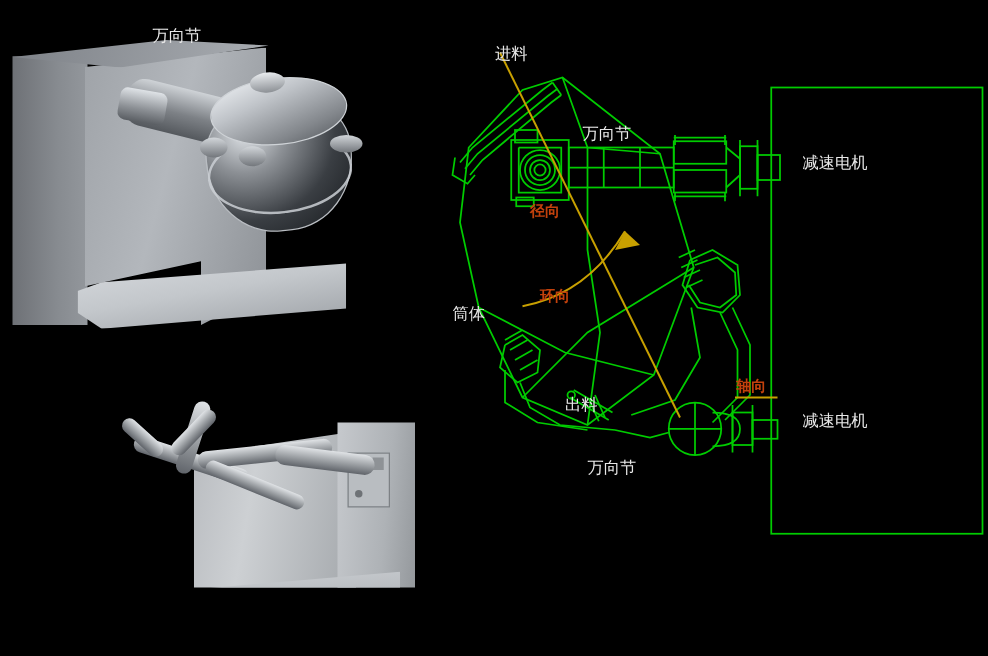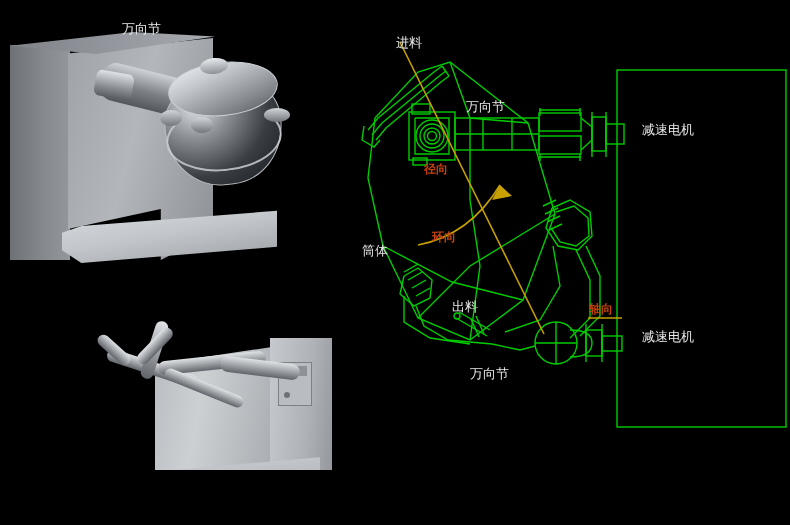--- a/index.html
+++ b/index.html
@@ -286,21 +286,21 @@
   <div class="lbl lbl-white" style="left:396px;top:36px;">进料</div>
 
   <div class="lbl lbl-white" style="left:466px;top:100px;">万向节</div>
 
   <div class="lbl lbl-red" style="left:424px;top:163px;">径向</div>
 
   <div class="lbl lbl-white" style="left:362px;top:244px;">筒体</div>
 
   <div class="lbl lbl-red" style="left:432px;top:231px;">环向</div>
 
-  <div class="lbl lbl-white" style="left:452px;top:300px;text-align:right;">出料</div>
+  <div class="lbl lbl-white" style="left:452px;top:317px;text-align:right;">出料</div>
 
   <div class="lbl lbl-white" style="left:470px;top:367px;">万向节</div>
 
   <div class="lbl lbl-red" style="left:589px;top:303px;text-align:right;">轴向</div>
 
   <div class="lbl lbl-white" style="left:642px;top:123px;">减速电机</div>
 
   <div class="lbl lbl-white" style="left:642px;top:330px;">减速电机</div>
 
 </div>

